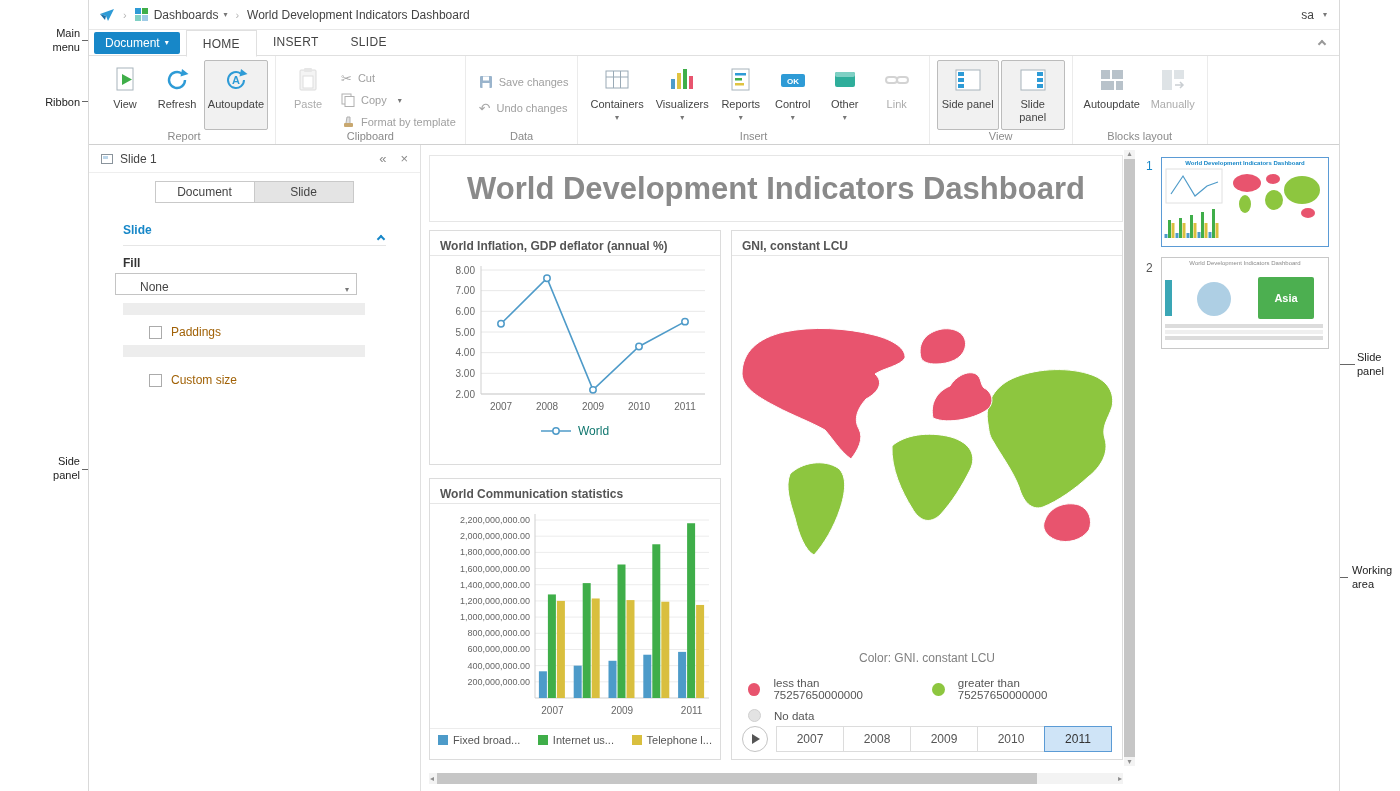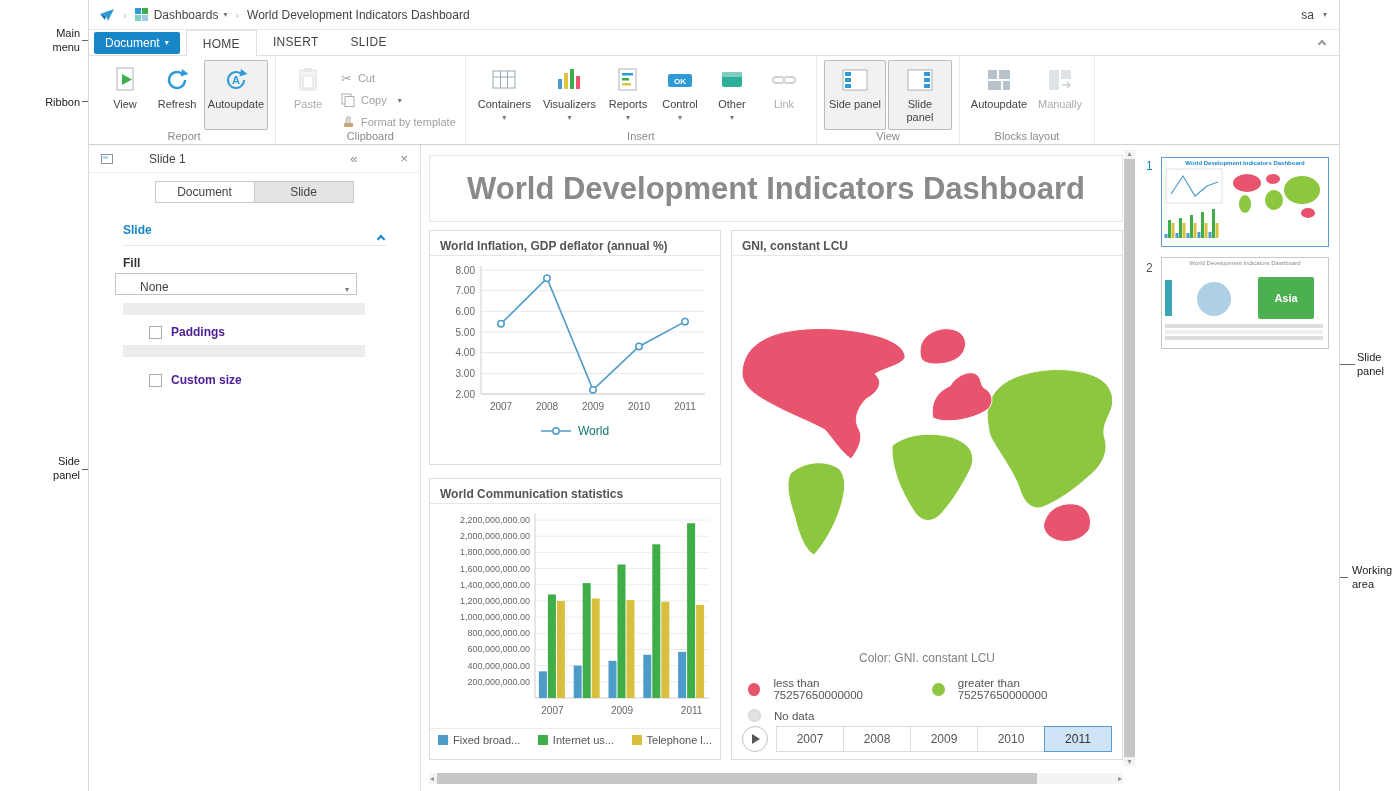--- a/index.html
+++ b/index.html
@@ -52,34 +52,34 @@
 .smallcol{display:flex;flex-direction:column;gap:6px;padding-top:10px;margin-left:4px;}
 .smallbtn{display:flex;align-items:center;gap:6px;font-size:11px;color:#a0a0a0;height:16px;padding:0 3px;white-space:nowrap;}
 .cuticon{font-size:13px;color:#a8a8a8;line-height:1;}
 .undoicon{font-size:14px;color:#a8a8a8;line-height:1;}
 
 
 .content{position:absolute;left:0;top:145px;width:1250px;height:646px;display:flex;}
 
 
 .sidepanel{width:332px;border-right:1px solid #e0e0e0;position:relative;background:#fff;}
-.sp-header{position:absolute;left:0;top:0;right:0;height:28px;display:flex;align-items:center;padding:0 12px;border-bottom:1px solid #eeeeee;font-size:12px;color:#444;gap:29px;}
+.sp-header{position:absolute;left:0;top:0;right:0;height:28px;display:flex;align-items:center;padding:0 12px;border-bottom:1px solid #eeeeee;font-size:12px;color:#444;}
 .sp-header .ttl{margin-left:7px;}
 .sp-tool{color:#8a8a8a;font-size:13px;margin-left:14px;line-height:1;}
 .sp-tabs{position:absolute;left:0;right:0;top:36px;display:flex;justify-content:center;}
 .sp-tab{width:100px;height:22px;border:1px solid #c9c9c9;background:#fff;font-size:12px;color:#444;display:flex;align-items:center;justify-content:center;margin-left:-1px;}
 .sp-tab.active{background:#e4e4e4;}
 .sp-section{position:absolute;left:34px;top:78px;font-size:12px;font-weight:bold;color:#1787c8;}
 .sp-section-chev{position:absolute;right:36px;top:83px;}
 .sp-divider{position:absolute;left:34px;right:34px;top:100px;height:1px;background:#e6e6e6;}
 .sp-label{position:absolute;left:34px;top:111px;font-size:12px;font-weight:bold;color:#333;}
 .sp-dropdown{position:absolute;left:26px;top:128px;width:242px;height:22px;border:1px solid #c4c4c4;display:flex;align-items:flex-end;font-size:12px;color:#444;padding-left:24px;background:#fff;}
 .sp-dropdown .caret{margin-left:auto;margin-right:7px;}
 .placeholder-bar{position:absolute;left:34px;width:242px;height:12px;background:#ededed;}
-.cb-row{position:absolute;left:36px;display:flex;align-items:center;font-size:12px;font-weight:bold;color:#4c1d95;padding-left:24px;}
+.cb-row{position:absolute;left:36px;display:flex;align-items:center;font-size:12px;font-weight:normal;color:#a16207;padding-left:24px;}
 .cb{width:13px;height:13px;border:1px solid #ababab;background:#fff;display:inline-block;margin-right:9px;}
 
 
 .workarea{width:716px;position:relative;background:#fff;}
 .dash-title-block{position:absolute;left:8px;top:10px;width:694px;height:67px;border:1px solid #e6e6e6;display:flex;align-items:center;justify-content:center;}
 .dash-title{font-size:31px;font-weight:bold;color:#8a8a8a;}
 .panel{position:absolute;border:1px solid #dcdcdc;background:#fff;}
 .panel-title{font-size:12px;font-weight:bold;color:#555;padding:8px 10px 2px;border-bottom:1px solid #e6e6e6;}
 .line-panel{left:8px;top:85px;width:292px;height:235px;}
 .bar-panel{left:8px;top:333px;width:292px;height:282px;}
@@ -246,20 +246,39 @@
                 <path d="M5,8 L6,2 L9,2 L9,8" fill="#e0e0e0" stroke="#b0b0b0"></path>
                 <rect x="3" y="8" width="9" height="4" rx="1" fill="#c8a870"></rect>
               </svg>
             </span>
           <span>Format by template</span>
         </div>
       </div>
       <div class="rgroup-label">Clipboard</div>
     </div>
 
+    <div class="rgroup">
+      <div class="smallcol" style="padding-top:14px;gap:10px;">
+        <div class="smallbtn">
+          <span>
+              <svg width="14" height="14">
+                <rect x="1" y="1" width="12" height="12" rx="1" fill="#9ab4cc"></rect>
+                <rect x="4" y="1.5" width="6" height="4" fill="#fff"></rect>
+                <rect x="3.5" y="8" width="7" height="5" fill="#fff"></rect>
+              </svg>
+            </span>
+          <span>Save changes</span>
+        </div>
+        <div class="smallbtn">
+          <span class="undoicon">↶</span>
+          <span>Undo changes</span>
+        </div>
+      </div>
+      <div class="rgroup-label">Data</div>
+    </div>
 
     <div class="rgroup">
       <div class="bigbtn">
         <span class="ic">
             <svg width="26" height="26">
               <rect x="2" y="4" width="22" height="17" fill="#fff" stroke="#9aaab6"></rect>
               <line x1="2" y1="10" x2="24" y2="10" stroke="#9aaab6"></line>
               <line x1="9.5" y1="4" x2="9.5" y2="21" stroke="#9aaab6"></line>
               <line x1="16.5" y1="4" x2="16.5" y2="21" stroke="#9aaab6"></line>
             </svg>

